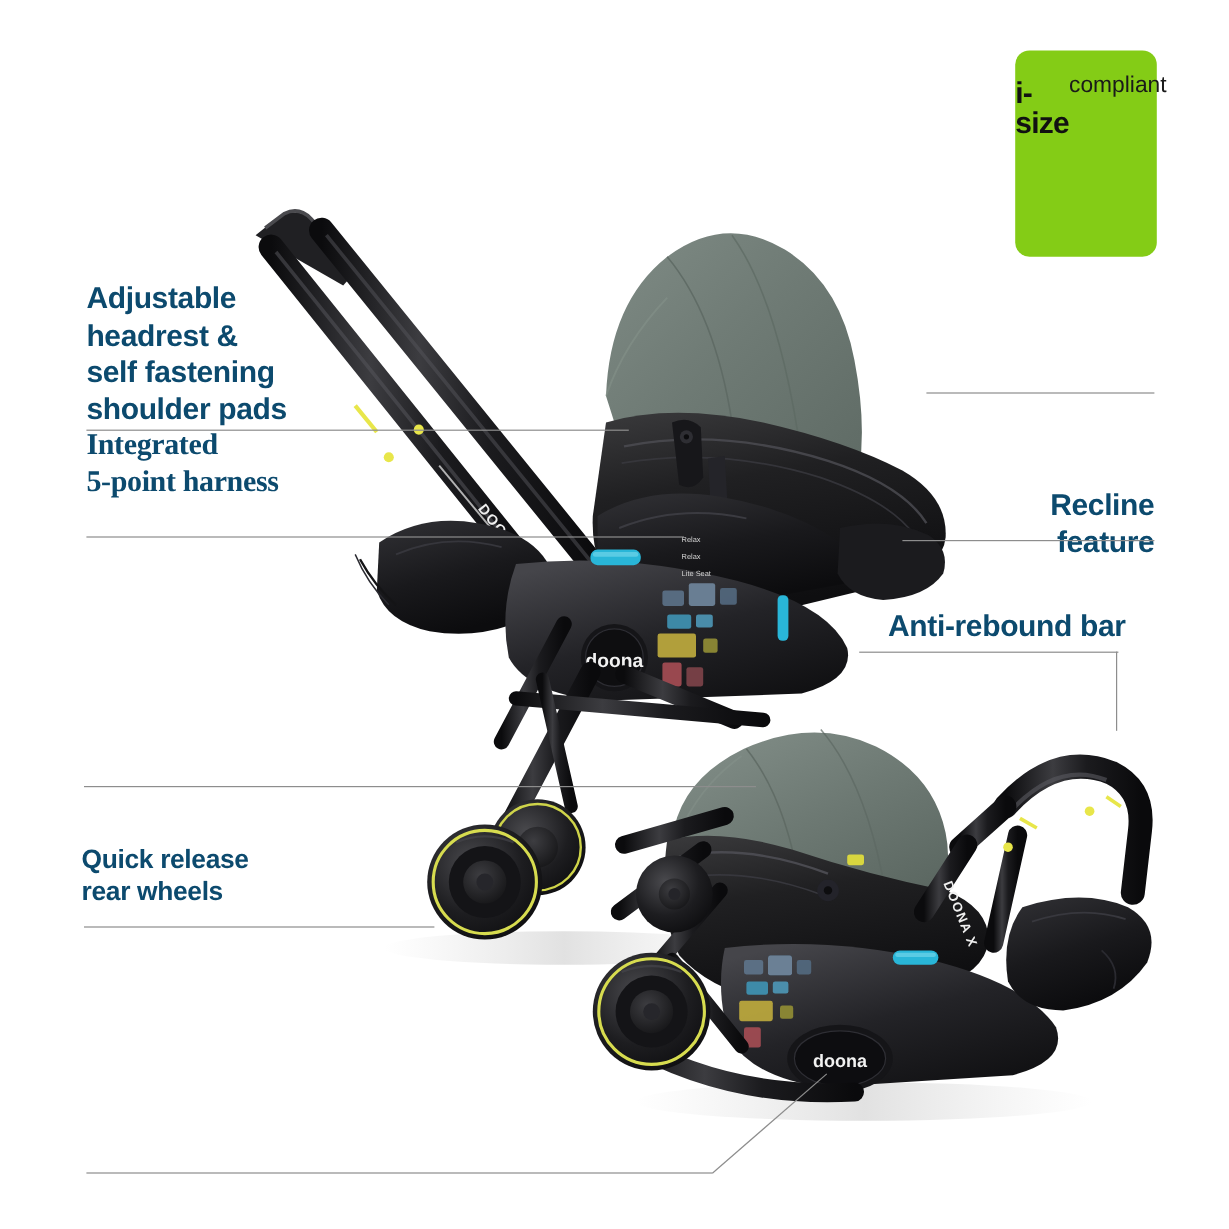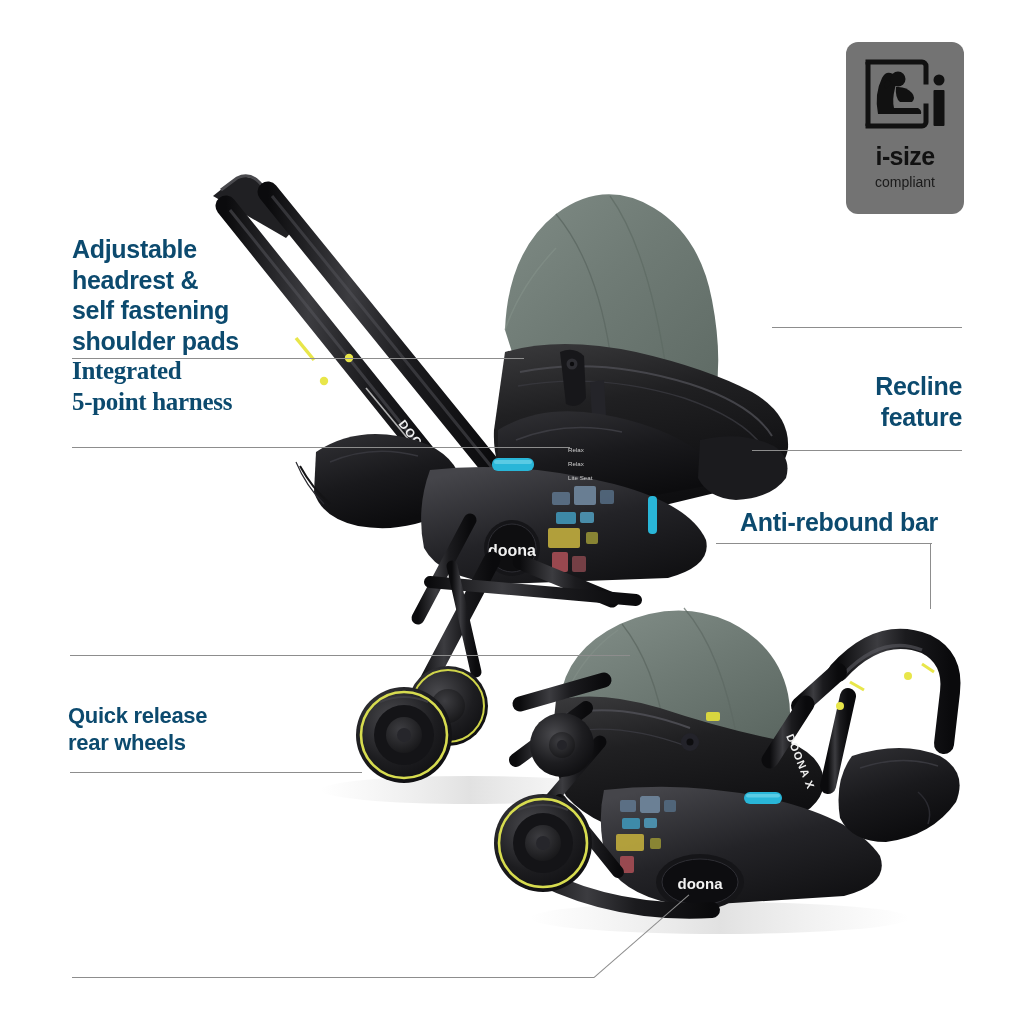--- a/index.html
+++ b/index.html
@@ -19,40 +19,39 @@
     overflow: hidden;
   }
 
   
   .isize-badge {
     position: absolute;
     left: 846px;
     top: 42px;
     width: 118px;
     height: 172px;
-    background: #737373;
+    background: #84cc16;
     border-radius: 12px;
     display: flex;
-    flex-direction: column;
-    align-items: center;
+    flex-direction: row;
     justify-content: flex-start;
     padding-top: 14px;
     box-sizing: border-box;
   }
   .isize-glyph { width: 86px; height: 78px; }
   .isize-title {
     font-size: 25px;
     font-weight: 700;
     letter-spacing: -0.6px;
     color: #111;
     margin-top: 10px;
     line-height: 1;
   }
   .isize-sub {
-    font-size: 14px;
+    font-size: 19px;
     font-weight: 400;
     color: #1a1a1a;
     margin-top: 6px;
     line-height: 1;
   }
 
   
   .callout {
     position: absolute;
     color: #0c4a6e;
@@ -383,21 +382,21 @@
 
   <div class="callout left" style="left:68px; top:703px; font-size:22px;">Quick release
 rear wheels</div>
   <div class="leader" style="left:70px; top:772px; width:292px;"></div>
 
   <div class="leader" style="left:72px; top:977px; width:522px;"></div>
   <div class="leader-diag" style="left:594px; top:977px; width:126px; transform:rotate(-41deg);"></div>
 
   <div class="leader" style="left:772px; top:327px; width:190px;"></div>
 
-  <div class="callout right" style="right:62px; top:371px; font-size:25px;">Recline
+  <div class="callout right" style="right:62px; top:406px; font-size:25px;">Recline
 feature</div>
   <div class="leader" style="left:752px; top:450px; width:210px;"></div>
 
   <div class="callout right" style="right:86px; top:507px; font-size:25px;">Anti-rebound bar</div>
   <div class="leader" style="left:716px; top:543px; width:216px;"></div>
   <div class="leader-v" style="left:930px; top:543px; height:66px;"></div>
 
 </div>
 
 </body></html>

